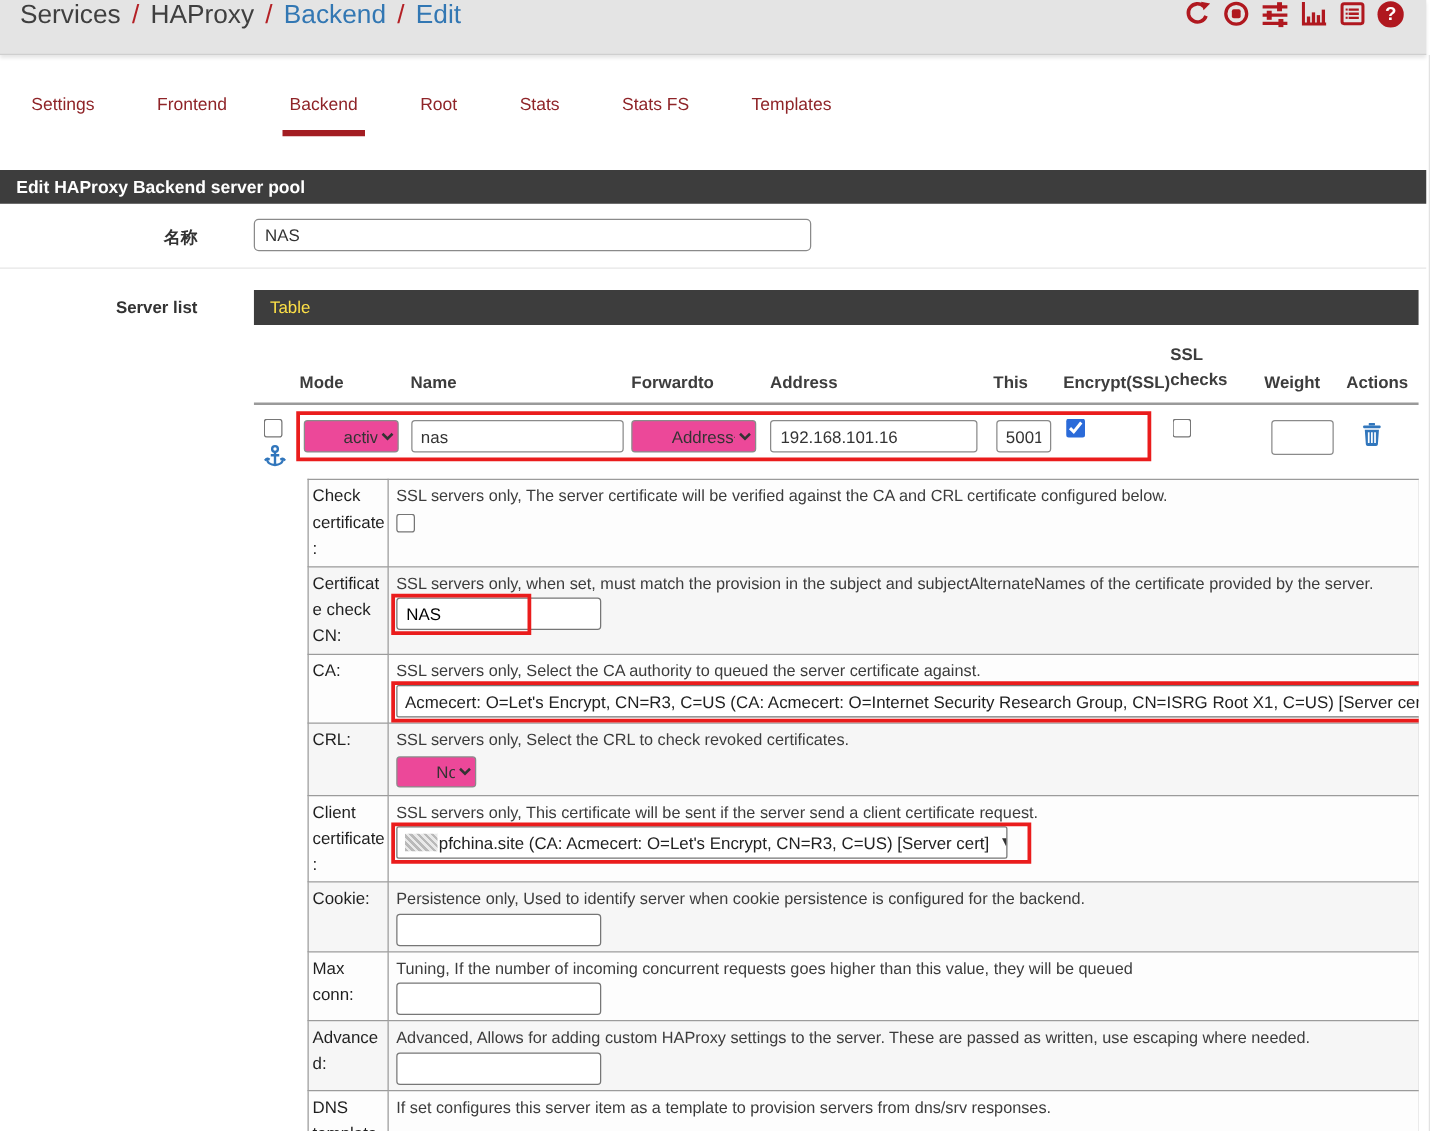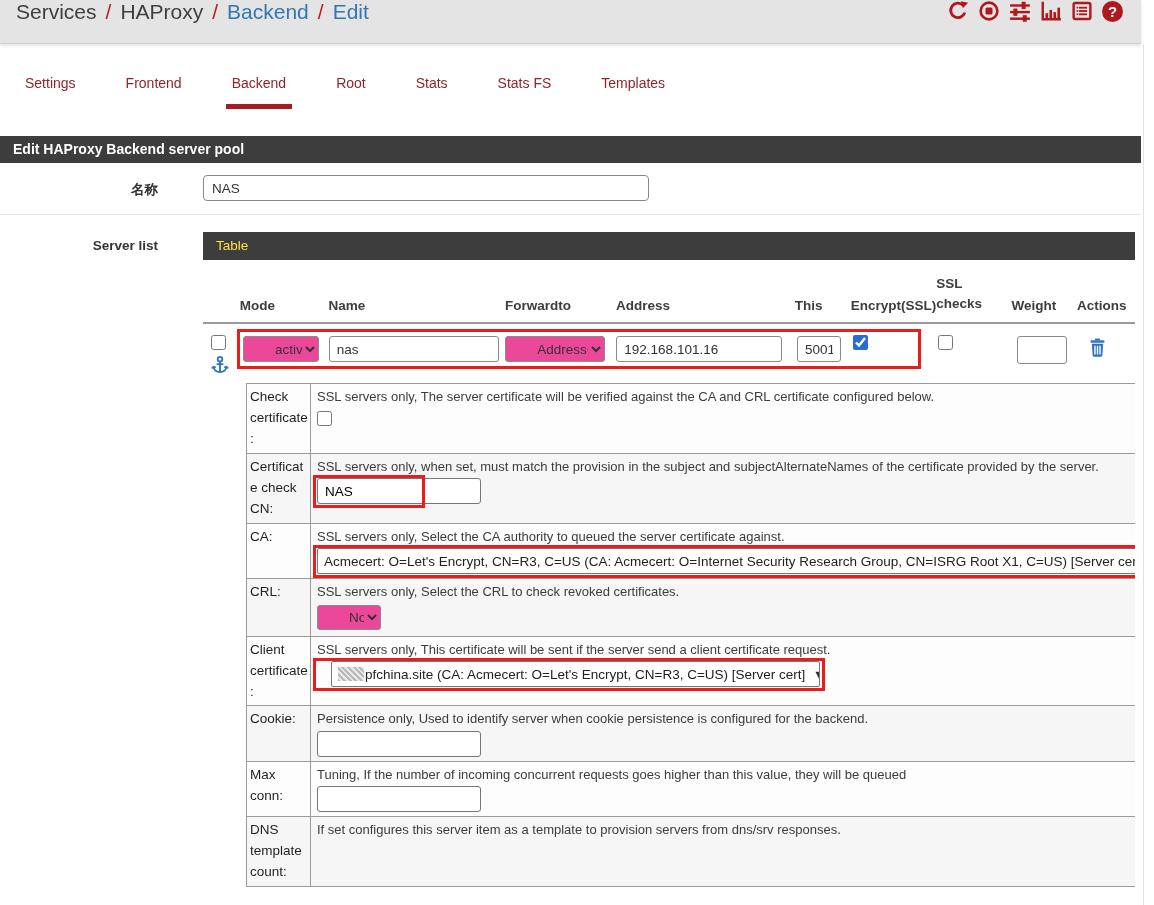--- a/index.html
+++ b/index.html
@@ -112,21 +112,21 @@
   .s-input {
     width:164px; height:26px; border:1px solid #767676; border-radius:3px; padding:2px 7px;
     font-size:13.5px; font-family:"Liberation Sans", sans-serif; background:#fff;
   }
   .fake-select {
     display:flex; align-items:center; border:1px solid #767676; border-radius:2px;
     height:26px; padding:0 6px; font-size:13.5px; background:#fff;
     white-space:nowrap; overflow:hidden; cursor:pointer; color:#222;
   }
   .ca-select { width:821px; }
-  .cc-select { width:489px;margin-left:14px; }
+  .cc-select { width:489px; }
   .cc-arrow { margin-left:8px; font-size:11px; color:#333; }
   .redact {
     display:inline-block; width:26px; height:14px; margin-right:1px; flex:none;
     background:repeating-linear-gradient(45deg,#b9b9b9 0 2px,#e9e9e9 2px 4px);
   }
   .crl-select { width:64px; height:25px; margin:1px 0 2px 0; }
   .rowh-a{height:47px;} .rowh-b{height:67px;} .rowh-c{height:46px;} .rowh-d{height:39px;}
   .rowh-e{height:44px;} .rowh-f{height:47px;} .rowh-g{height:47px;} .rowh-h{height:47px;} .rowh-i{height:62px;}
   svg { display:block; }
 </style>
@@ -343,20 +343,27 @@
               <input class="s-input" value="" style="">
             </td>
           </tr>
           <tr class="rowh-g">
             <td class="slabel">Max conn:</td>
             <td class="scontent">
               <div class="desc">Tuning, If the number of incoming concurrent requests goes higher than this value, they will be queued</div>
               <input class="s-input" value="" style="">
             </td>
           </tr>
+          <tr class="rowh-h">
+            <td class="slabel">Advanced:</td>
+            <td class="scontent">
+              <div class="desc">Advanced, Allows for adding custom HAProxy settings to the server. These are passed as written, use escaping where needed.</div>
+              <input class="s-input" value="" style="">
+            </td>
+          </tr>
           <tr class="rowh-i">
             <td class="slabel">DNS template count:</td>
             <td class="scontent">
               <div class="desc">If set configures this server item as a template to provision servers from dns/srv responses.</div>
 
             </td>
           </tr>
         </tbody>
           </table>
 

